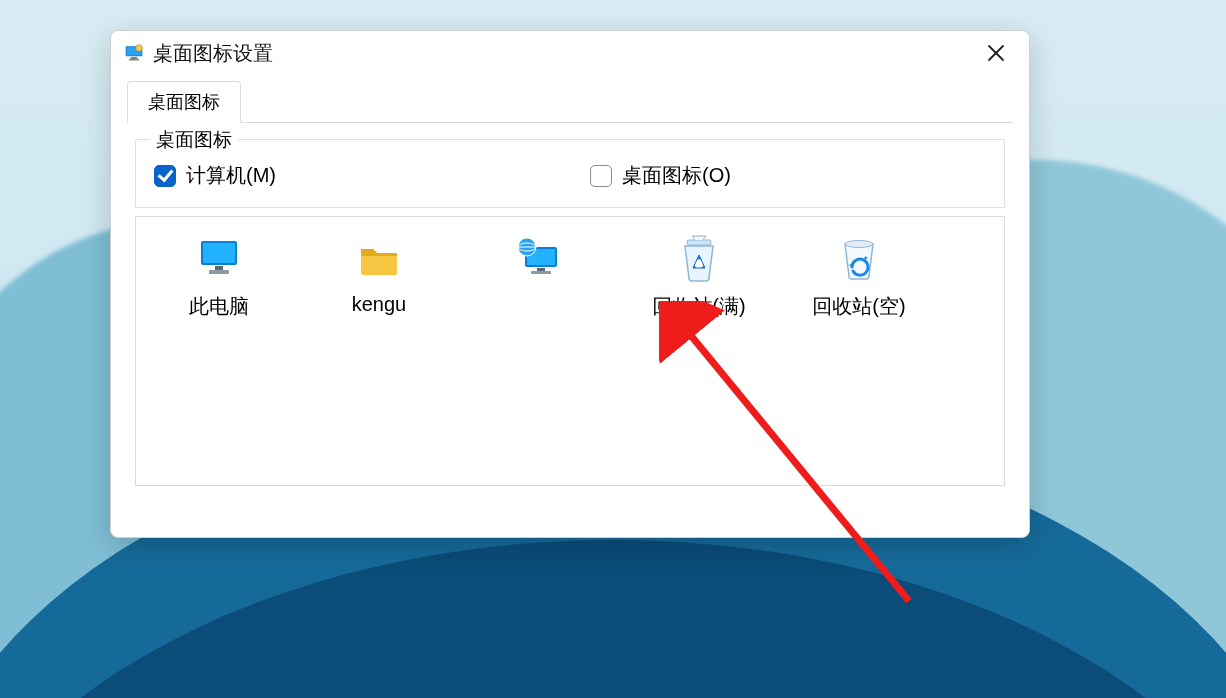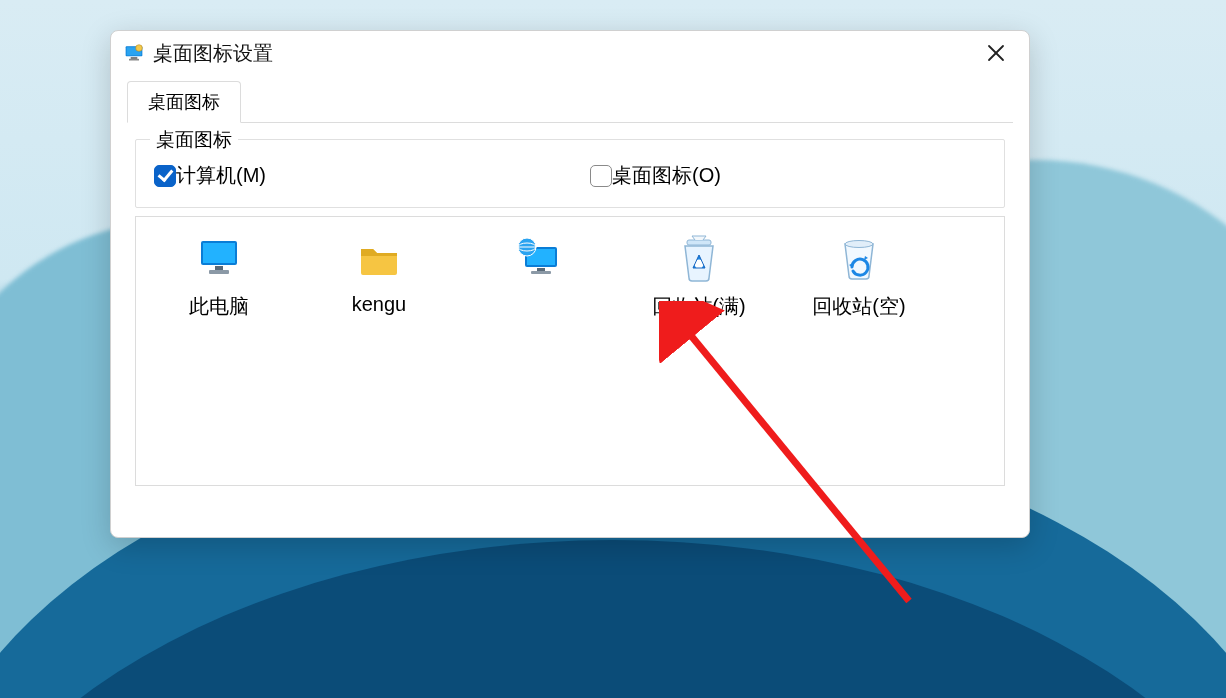--- a/index.html
+++ b/index.html
@@ -88,21 +88,21 @@
   }
 
   .checks {
     display: grid;
     grid-template-columns: 1fr 1fr;
     column-gap: 40px;
     row-gap: 20px;
     margin-top: 10px;
     font-size: 20px;
   }
-  .check-row { display:flex; align-items:center; cursor:default; }
+  .check-row { display:flex; align-items:center; gap:10px; cursor:default; }
   .cb {
     width: 22px; height: 22px;
     border: 1.5px solid #8a8a8a;
     border-radius: 5px;
     display:flex; align-items:center; justify-content:center;
     flex: 0 0 22px;
   }
   .cb.checked {
     background: #0a63c9;
     border-color: #0a63c9;

